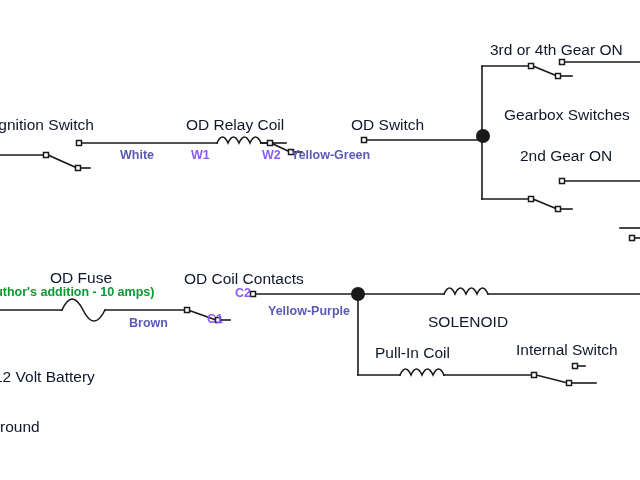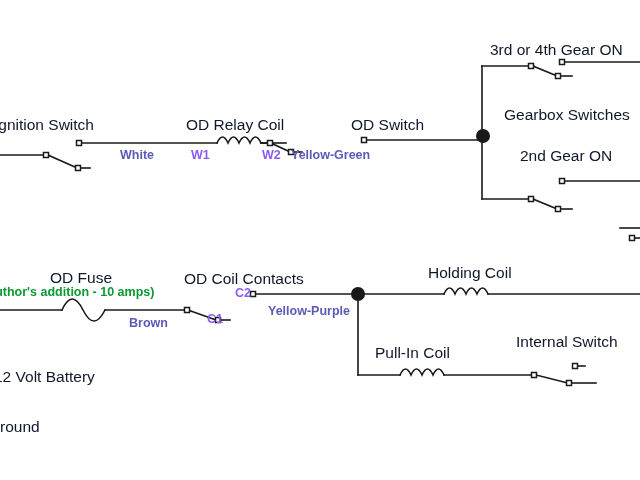--- a/index.html
+++ b/index.html
@@ -132,20 +132,20 @@
   <div class="lbl big" style="left:50px;top:270px;">OD Fuse</div>
   <div class="green lbl" style="left:-18px;top:286px;">(Author's addition - 10 amps)</div>
 
   <div class="lbl big" style="left:184px;top:271px;">OD Coil Contacts</div>
 
   <div class="wire-lbl red" style="left:235px;top:287px;">C2</div>
   <div class="wire-lbl red" style="left:207px;top:313px;">C1</div>
   <div class="wire-lbl blue" style="left:129px;top:317px;text-align:right;">Brown</div>
   <div class="wire-lbl blue" style="left:268px;top:305px;">Yellow-Purple</div>
 
-  <div class="lbl big" style="left:428px;top:265px;">Holding Coil</div>
+  <div class="lbl big" style="left:428px;top:314px;">SOLENOID</div>
   <div class="lbl big" style="left:375px;top:345px;">Pull-In Coil</div>
-  <div class="lbl big" style="left:516px;top:334px;">Internal Switch</div>
+  <div class="lbl big" style="left:516px;top:342px;">Internal Switch</div>
 
   <div class="lbl big" style="left:-6px;top:369px;">12 Volt  Battery</div>
   <div class="lbl big" style="left:-12px;top:419px;">Ground</div>
 
 </div>
 
 </body></html>

